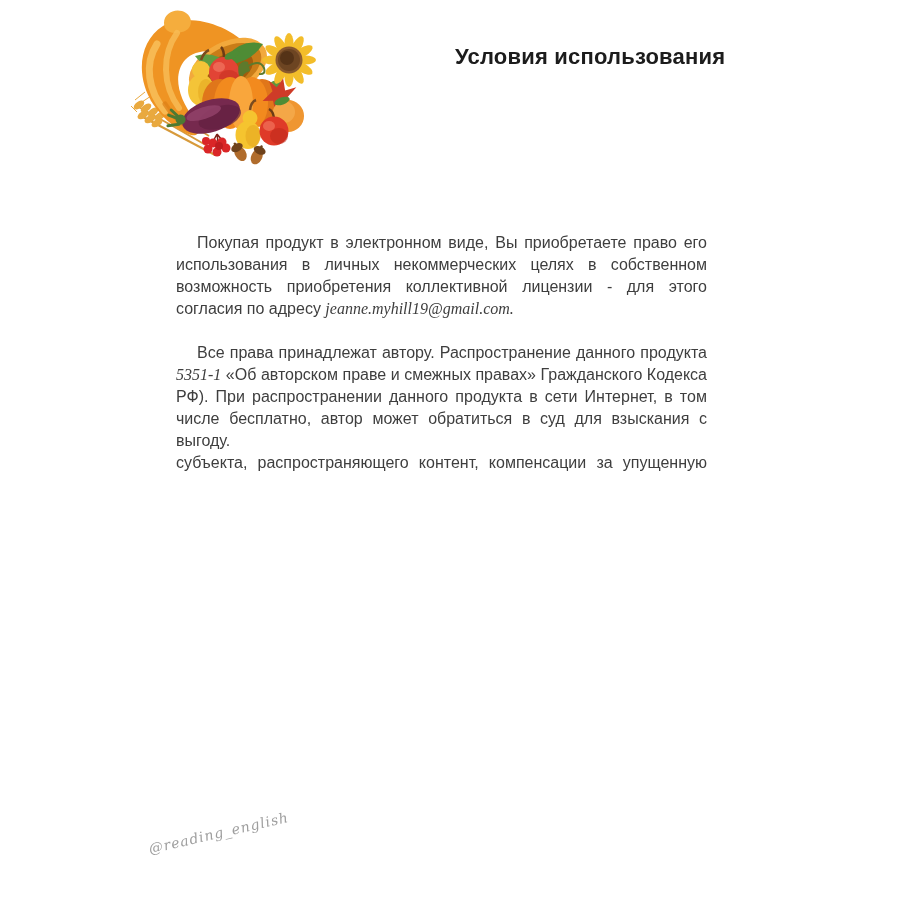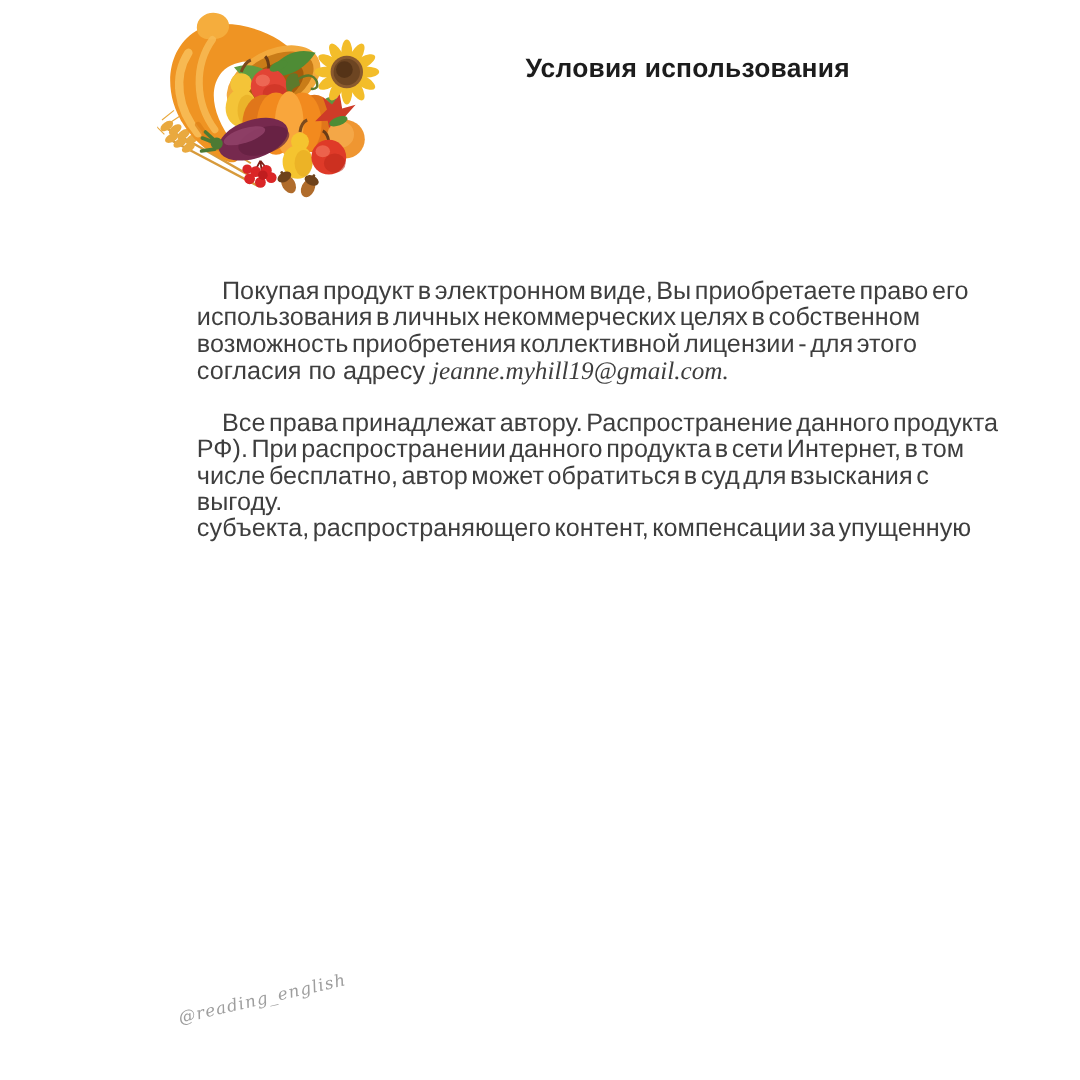--- a/index.html
+++ b/index.html
@@ -9,29 +9,29 @@
     font-family:"Liberation Sans", sans-serif;
   }
   .page{position:absolute;inset:0;background:#ffffff;}
 
   
   .illustration{position:absolute;left:131px;top:8px;width:205px;height:180px;}
   .illustration svg{width:100%;height:100%;display:block;}
 
   
   .title{
-    position:absolute;left:438px;top:44px;margin:0;
+    position:absolute;left:455px;top:44px;margin:0;
     font-size:22px;font-weight:700;color:#1c1c1c;letter-spacing:.2px;
     white-space:nowrap;
   }
 
   
   .doc-body{
-    position:absolute;left:164px;top:232px;width:531px;
-    font-size:21px;color:#3e3e3e;
+    position:absolute;left:176px;top:232px;width:531px;
+    font-size:16px;color:#3e3e3e;
   }
   .para{margin:0 0 22px 0;}
   .line{height:22px;line-height:22px;white-space:nowrap;}
   .line.just{display:flex;justify-content:space-between;gap:3px;align-items:baseline;}
   .line.indent{padding-left:21px;}
   .serif{font-family:"Liberation Serif", serif;font-style:italic;}
 
   
   .watermark{
     position:absolute;left:149px;top:841px;
@@ -230,20 +230,31 @@
         <div class="line just indent">
           <span>Все</span>
           <span>права</span>
           <span>принадлежат</span>
           <span>автору.</span>
           <span>Распространение</span>
           <span>данного</span>
           <span>продукта</span>
         </div>
         <div class="line just">
+          <span class="serif">5351-1</span>
+          <span>«Об</span>
+          <span>авторском</span>
+          <span>праве</span>
+          <span>и</span>
+          <span>смежных</span>
+          <span>правах»</span>
+          <span>Гражданского</span>
+          <span>Кодекса</span>
+        </div>
+        <div class="line just">
           <span>РФ).</span>
           <span>При</span>
           <span>распространении</span>
           <span>данного</span>
           <span>продукта</span>
           <span>в</span>
           <span>сети</span>
           <span>Интернет,</span>
           <span>в</span>
           <span>том</span>

